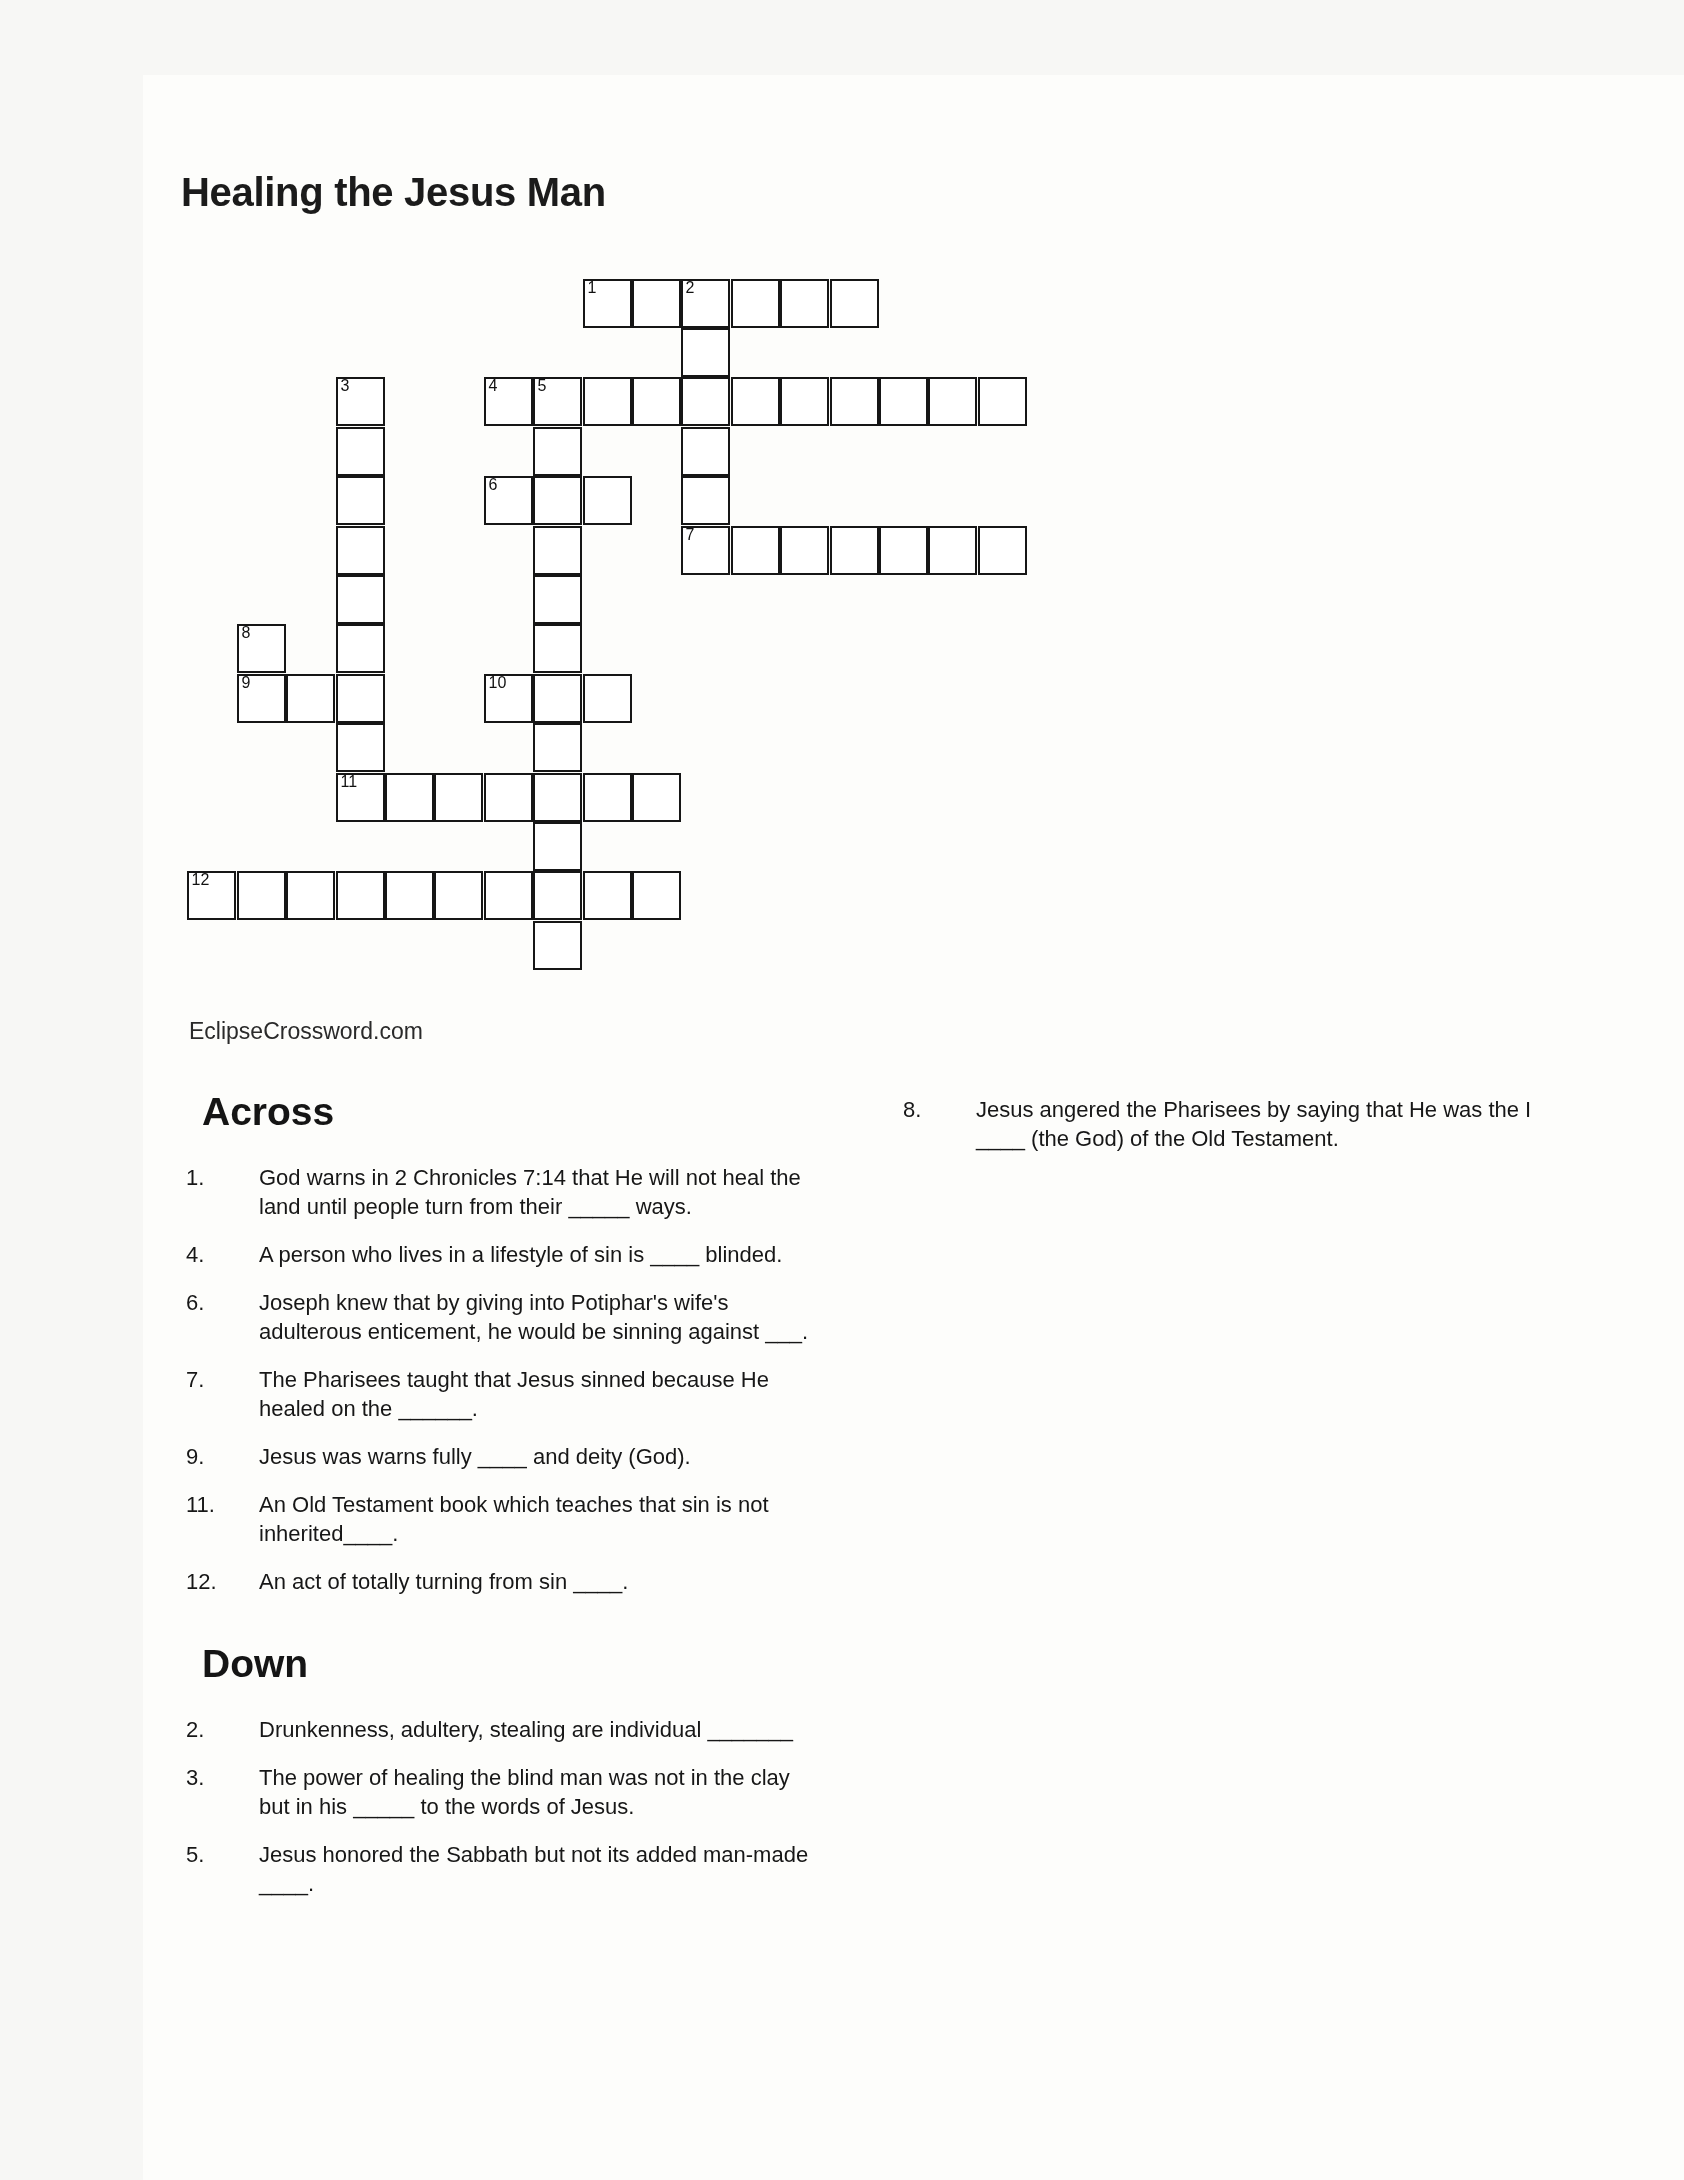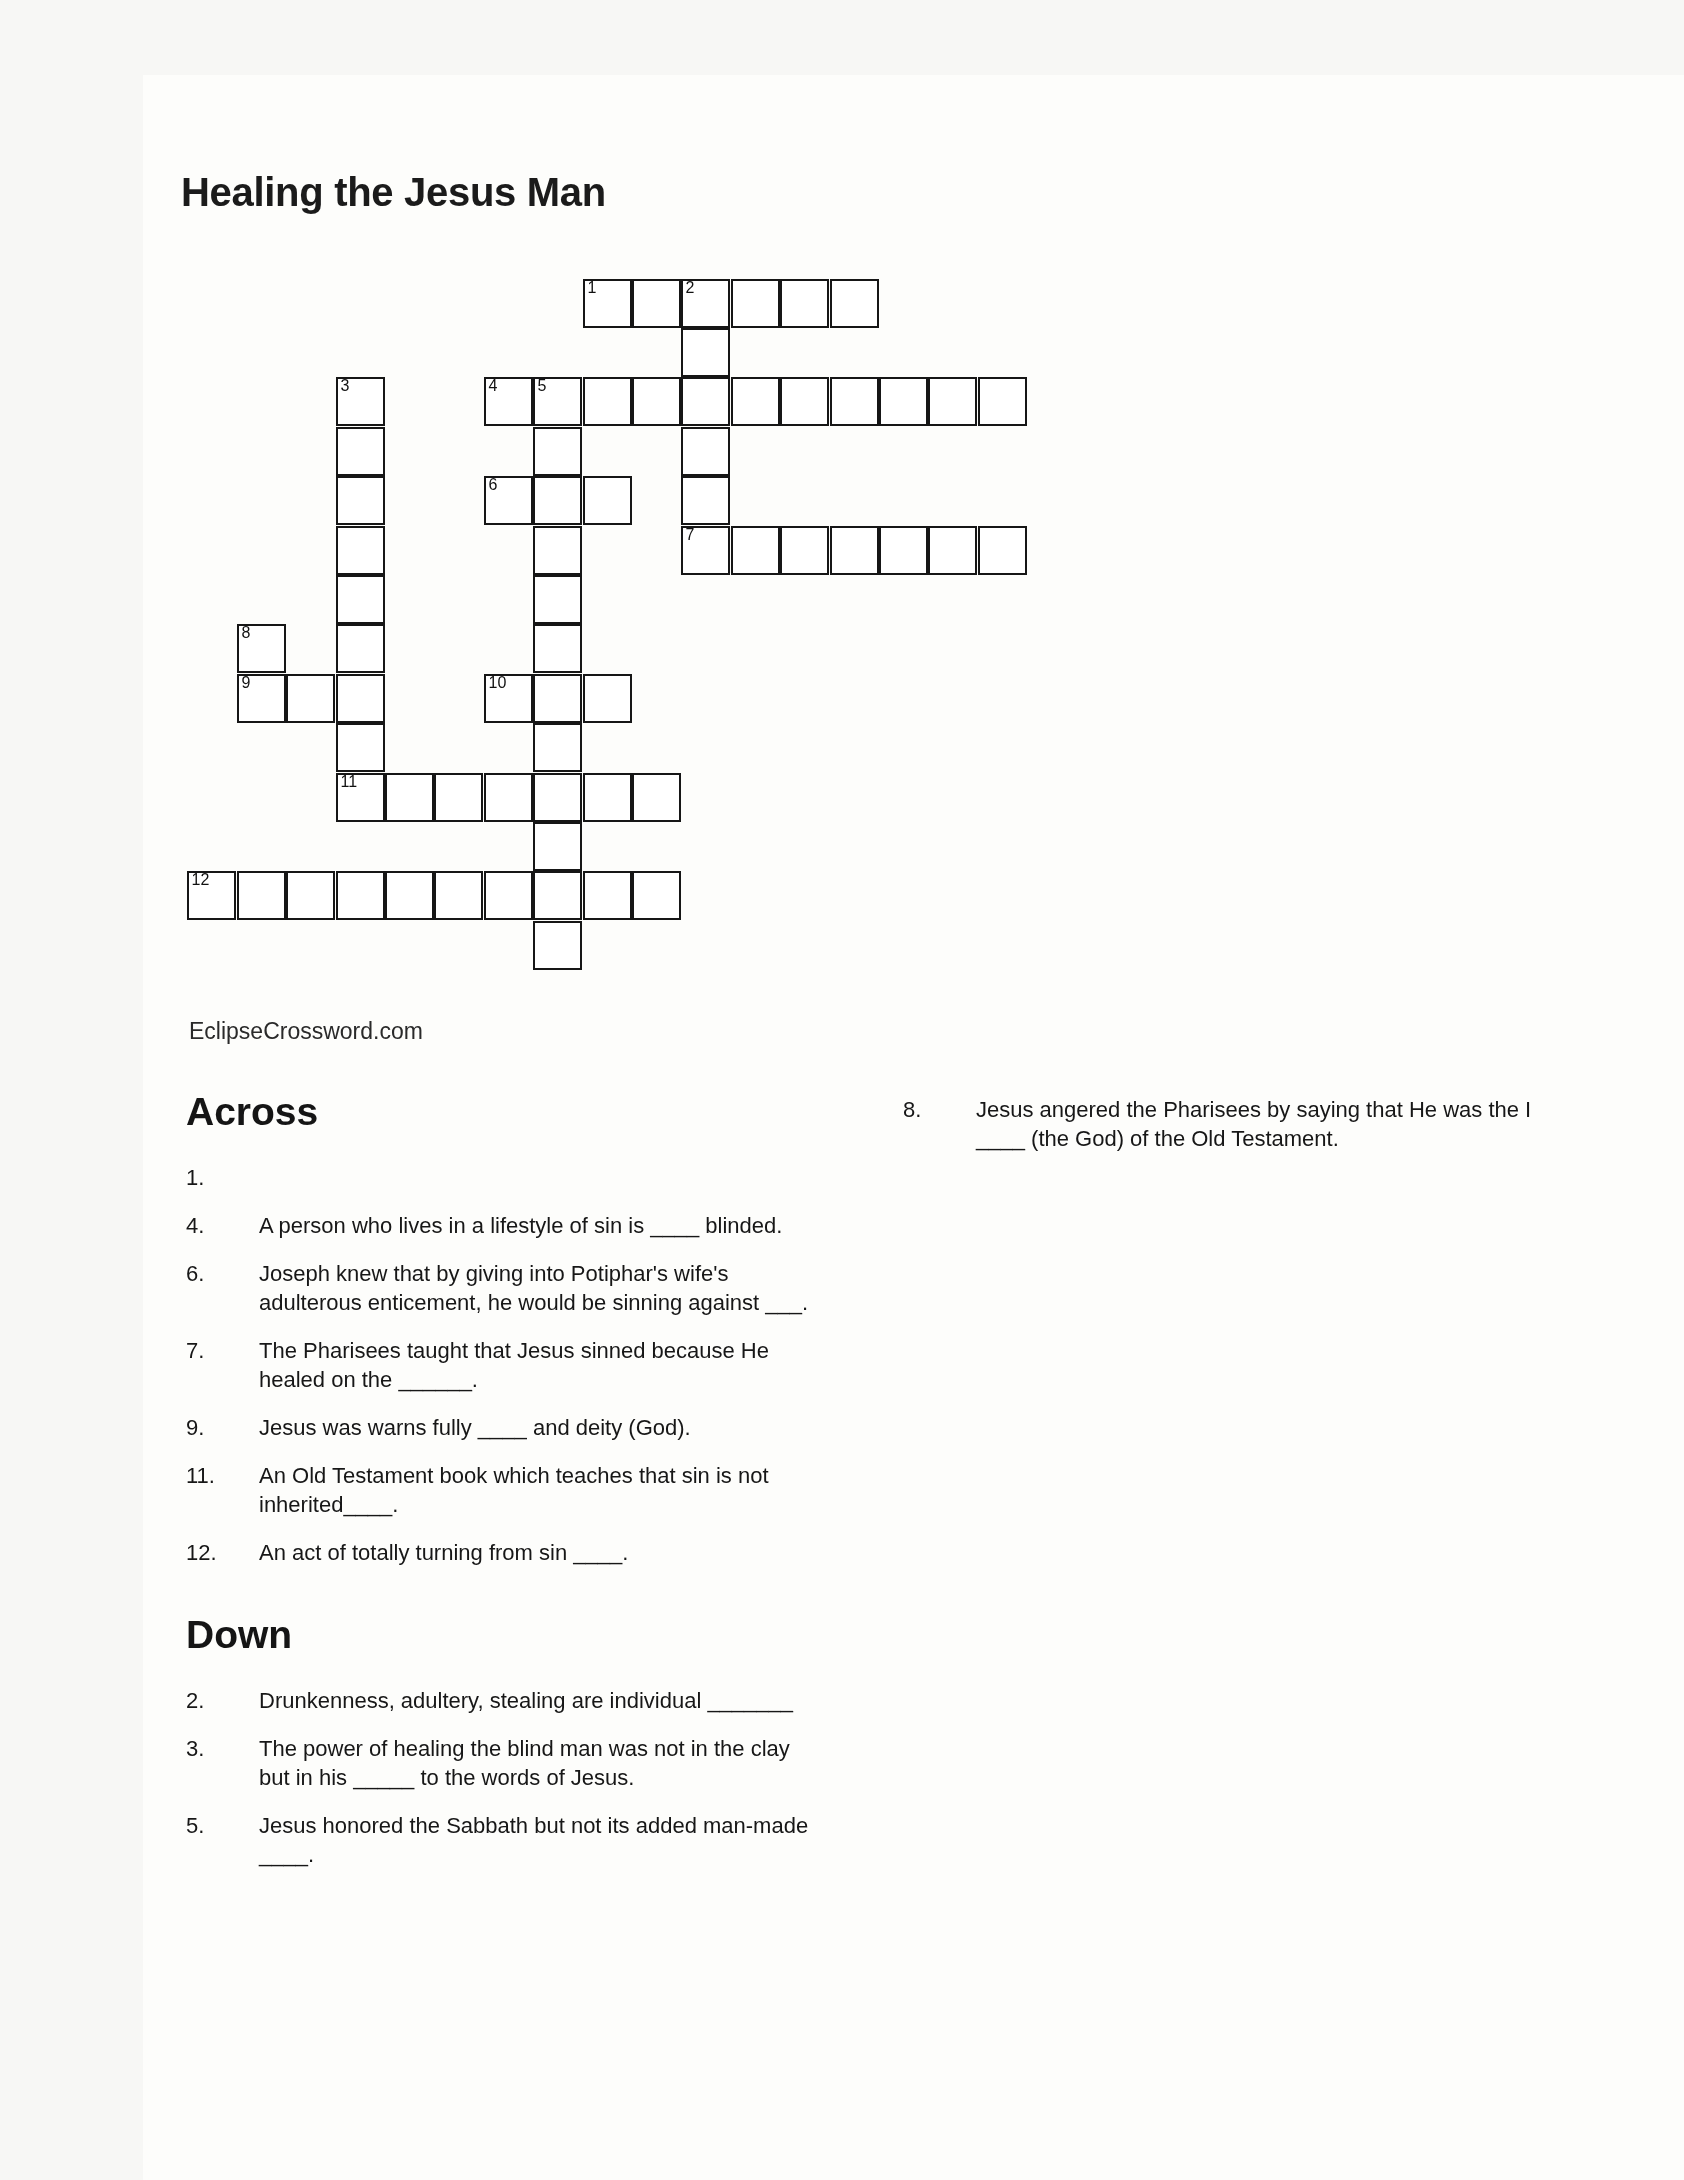--- a/index.html
+++ b/index.html
@@ -97,21 +97,21 @@
   }
   .col-right {
     position: absolute;
     left: 903px;
     top: 1095px;
     width: 647px;
   }
   .section-head {
     font-size: 39px;
     font-weight: bold;
-    margin: 0 0 29px 0;
+    margin: 0 0 29px 16px;
     color: #151515;
   }
   .section-head.down {
     margin-top: 46px;
   }
   .clue {
     display: flex;
     align-items: flex-start;
     margin-bottom: 19px;
   }
@@ -301,20 +301,21 @@
     <div class="cell" style="left: 533px; top: 921px;"></div>
   </div>
 
 <div id="footer-credit">EclipseCrossword.com</div>
 
 <div class="col-left">
   <div class="section-head">Across</div>
   <div id="across-list">
       <div class="clue">
         <div class="cnum">1.</div>
+        <div class="ctext">God warns in 2 Chronicles 7:14 that He will not heal the land until people turn from their _____ ways.</div>
       </div>
       <div class="clue">
         <div class="cnum">4.</div>
         <div class="ctext">A person who lives in a lifestyle of sin is ____ blinded.</div>
       </div>
       <div class="clue">
         <div class="cnum">6.</div>
         <div class="ctext">Joseph knew that by giving into Potiphar's wife's adulterous enticement, he would be sinning against ___.</div>
       </div>
       <div class="clue">

